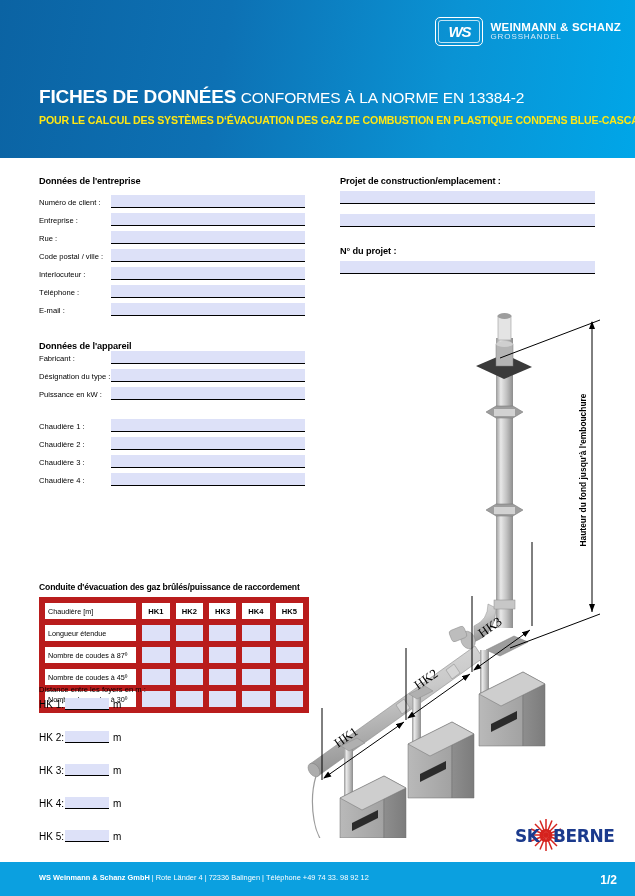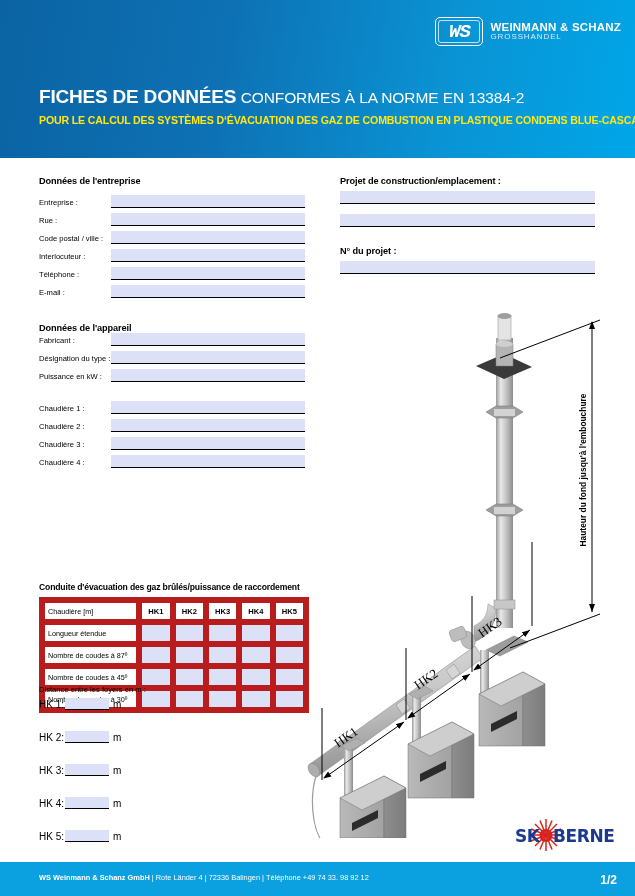--- a/index.html
+++ b/index.html
@@ -7,22 +7,22 @@
        font-family:"Liberation Sans", sans-serif;color:#000;}
 
   
   .header{position:absolute;left:0;top:0;width:635px;height:158px;
           background:linear-gradient(100deg,#0b63a3 0%,#0d71b4 35%,#0a93d4 70%,#00a6e8 100%);}
   .hdr-logo{position:absolute;right:14px;top:17px;display:flex;align-items:center;gap:7px;}
   .ws-badge{width:46px;height:27px;border:1.5px solid #ffffff;border-radius:5px;
             display:flex;align-items:center;justify-content:center;position:relative;}
   .ws-badge::before{content:"";position:absolute;left:2px;top:2px;right:2px;bottom:2px;
             border:1px solid rgba(255,255,255,.75);border-radius:3px;}
-  .ws-badge span{font-weight:bold;font-size:19px;color:#fff;letter-spacing:-1px;
-            font-style:italic;z-index:2;font-family:Liberation Mono, monospace;}
+  .ws-badge span{font-weight:bold;font-size:15px;color:#fff;letter-spacing:-1px;
+            font-style:italic;z-index:2;font-family:Liberation Sans, sans-serif;}
   .ws-words{line-height:1.05;}
   .ws-words .l1{font-size:11.5px;font-weight:bold;color:#fff;letter-spacing:.2px;}
   .ws-words .l2{font-size:8px;color:#dcecf7;letter-spacing:.9px;}
 
   .hdr-title{position:absolute;left:39px;top:86px;white-space:nowrap;}
   .hdr-title .t-strong{font-size:19px;font-weight:bold;color:#fff;letter-spacing:-.2px;}
   .hdr-title .t-light{font-size:15.5px;color:#fff;letter-spacing:-.1px;}
   .hdr-sub{position:absolute;left:39px;top:114px;font-size:10.6px;font-weight:bold;
            color:#ffe713;letter-spacing:-.15px;white-space:nowrap;}
 
@@ -101,20 +101,24 @@
     <span class="t-light">CONFORMES À LA NORME EN 13384-2</span>
   </div>
   <div class="hdr-sub">POUR LE CALCUL DES SYSTÈMES D‘ÉVACUATION DES GAZ DE COMBUSTION EN PLASTIQUE CONDENS BLUE-CASCADE</div>
 </div>
 
 <div class="sheet">
 
   <div class="col-left">
     <div class="sec-title" style="margin-bottom:9px;">Données de l'entreprise</div>
 
+    <div class="frow">
+      <div class="flabel">Numéro de client :</div>
+      <div class="fbox"></div>
+    </div>
     <div class="frow">
       <div class="flabel">Entreprise :</div>
       <div class="fbox"></div>
     </div>
     <div class="frow">
       <div class="flabel">Rue :</div>
       <div class="fbox"></div>
     </div>
     <div class="frow">
       <div class="flabel">Code postal / ville :</div>

